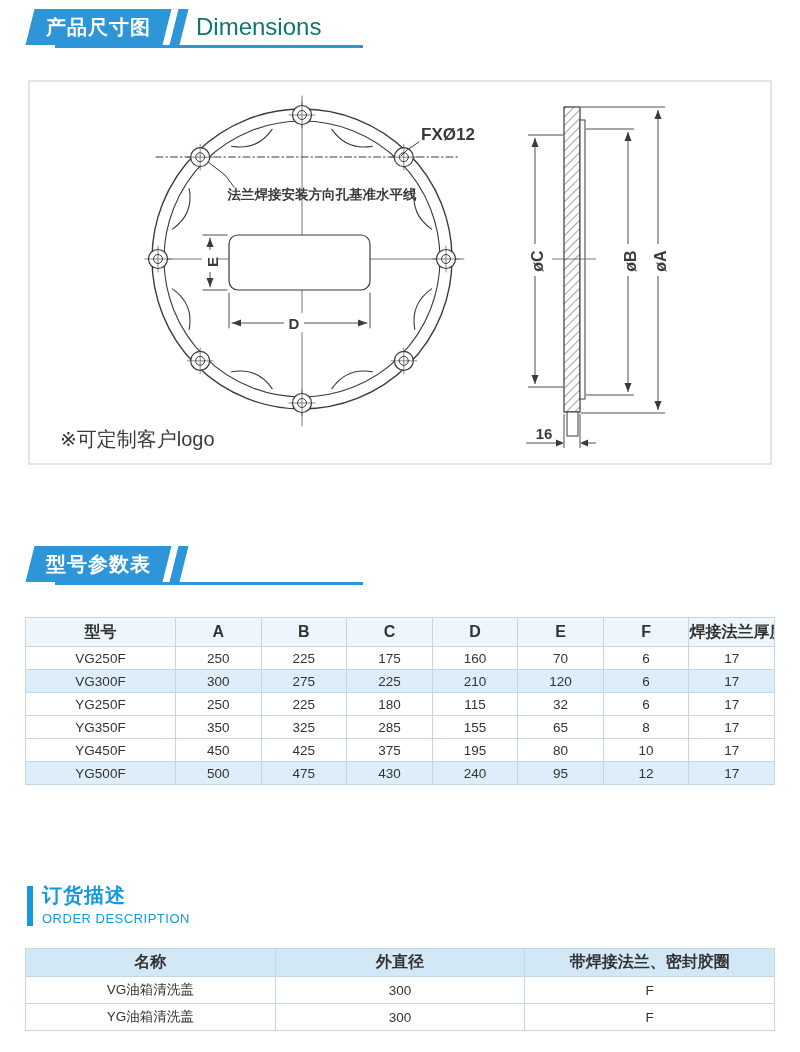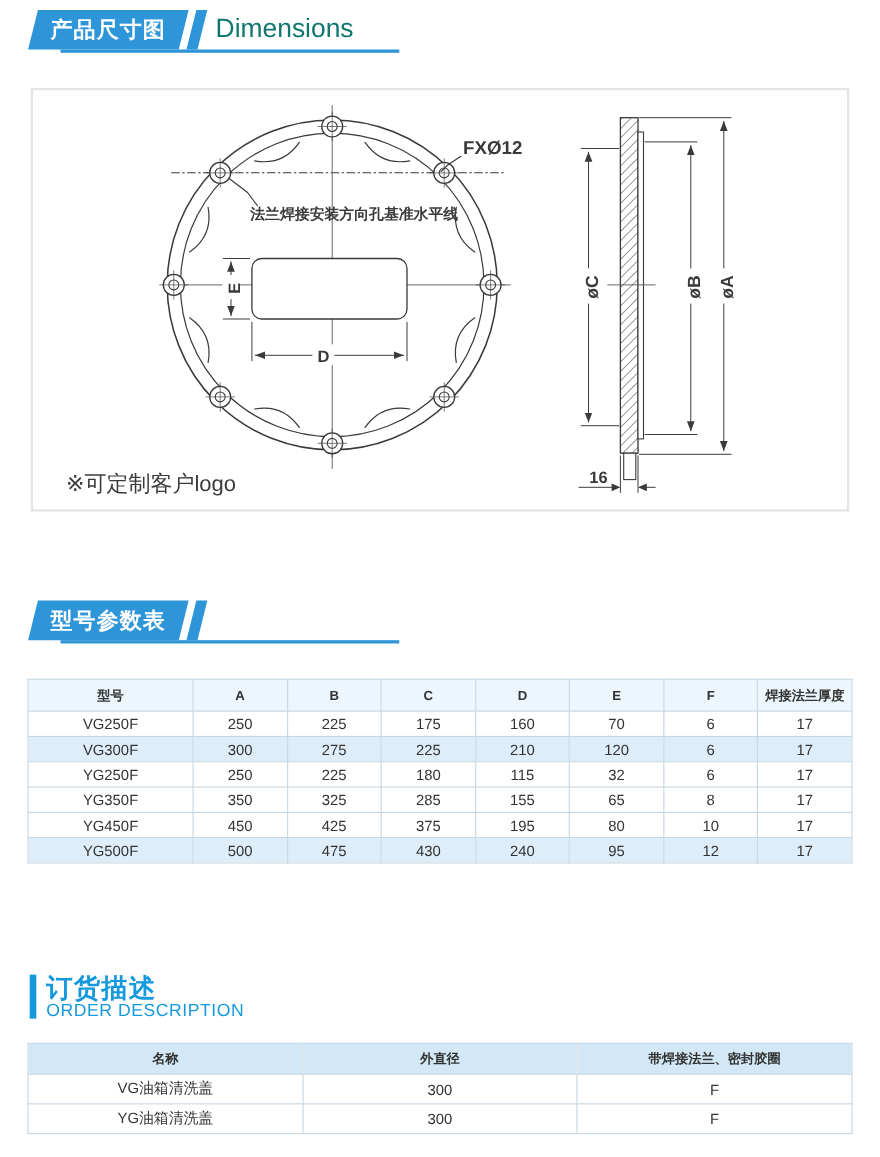--- a/index.html
+++ b/index.html
@@ -18,27 +18,27 @@
     font-weight:bold; letter-spacing:1px; white-space:nowrap;}
   .ribbon-sliver{width:10px; background:var(--accent); transform:skewX(-14deg); margin-left:7px;}
   .sec-en{position:absolute; left:196px; top:4px; font-size:24px; color:#0f766e; font-weight:500;}
   .sec-underline{position:absolute; left:55px; top:36px; width:308px; height:3px; background:var(--accent);}
   
   .draw-box{position:absolute; left:28px; top:80px; width:744px; height:385px;
     border:2px solid #e4e4e4; background:#fff;}
   svg text{fill:var(--line);}
   
   .order-bar{position:absolute; left:27px; top:886px; width:6px; height:40px; background:var(--order-accent);}
-  .order-title{position:absolute; left:42px; top:882px; font-size:24px; font-weight:bold; color:var(--order-accent); letter-spacing:1px;}
-  .order-sub{position:absolute; left:42px; top:911px; font-size:16px; color:var(--order-accent); letter-spacing:0.5px;}
+  .order-title{position:absolute; left:42px; top:882px; font-size:20px; font-weight:bold; color:var(--order-accent); letter-spacing:1px;}
+  .order-sub{position:absolute; left:42px; top:911px; font-size:13px; color:var(--order-accent); letter-spacing:0.5px;}
   
   table{border-collapse:collapse; table-layout:fixed; width:750px; background:#fff;}
   th,td{border:1px solid var(--table-border); text-align:center; color:#333;
     font-size:13.5px; padding:0; overflow:hidden; white-space:nowrap;}
-  th{font-weight:bold; font-size:12px;}
+  th{font-weight:bold; font-size:16px;}
   .t1{position:absolute; left:25px; top:617px;}
   .t1 th{height:29px; background:var(--header-bg);}
   .t1 td{height:23px;}
   .t1 th:first-child{width:150px;}
   .t1 tr.shaded td{background:var(--row-alt);}
   .t2{position:absolute; left:25px; top:948px;}
   .t2 th{height:28px; background:var(--order-header-bg);}
   .t2 td{height:27px;}
 </style>
 </head>

